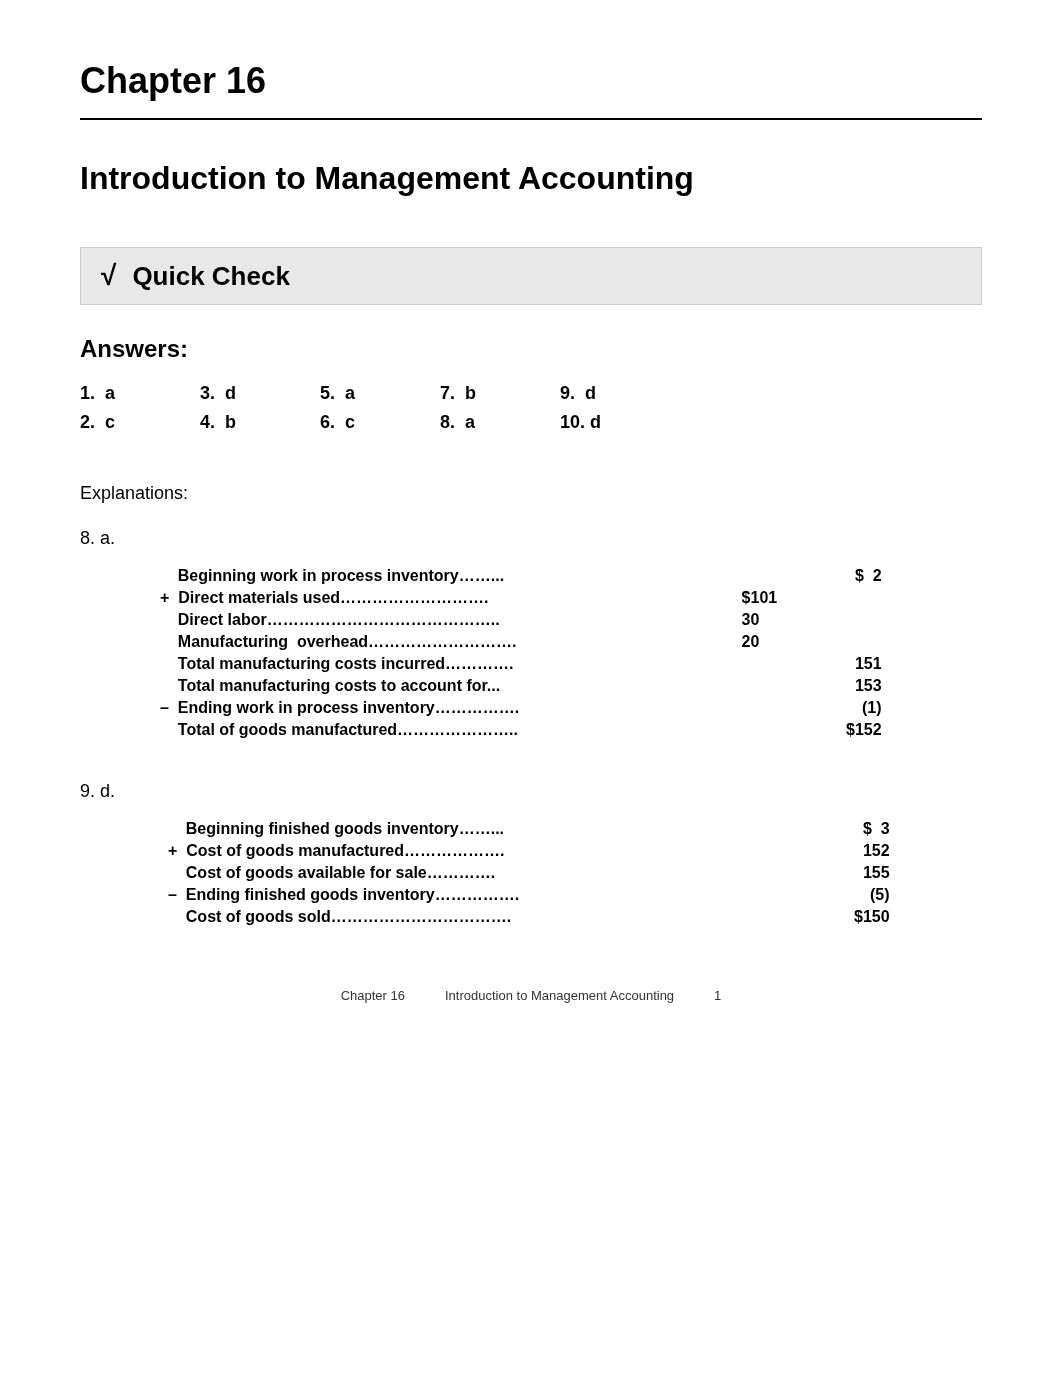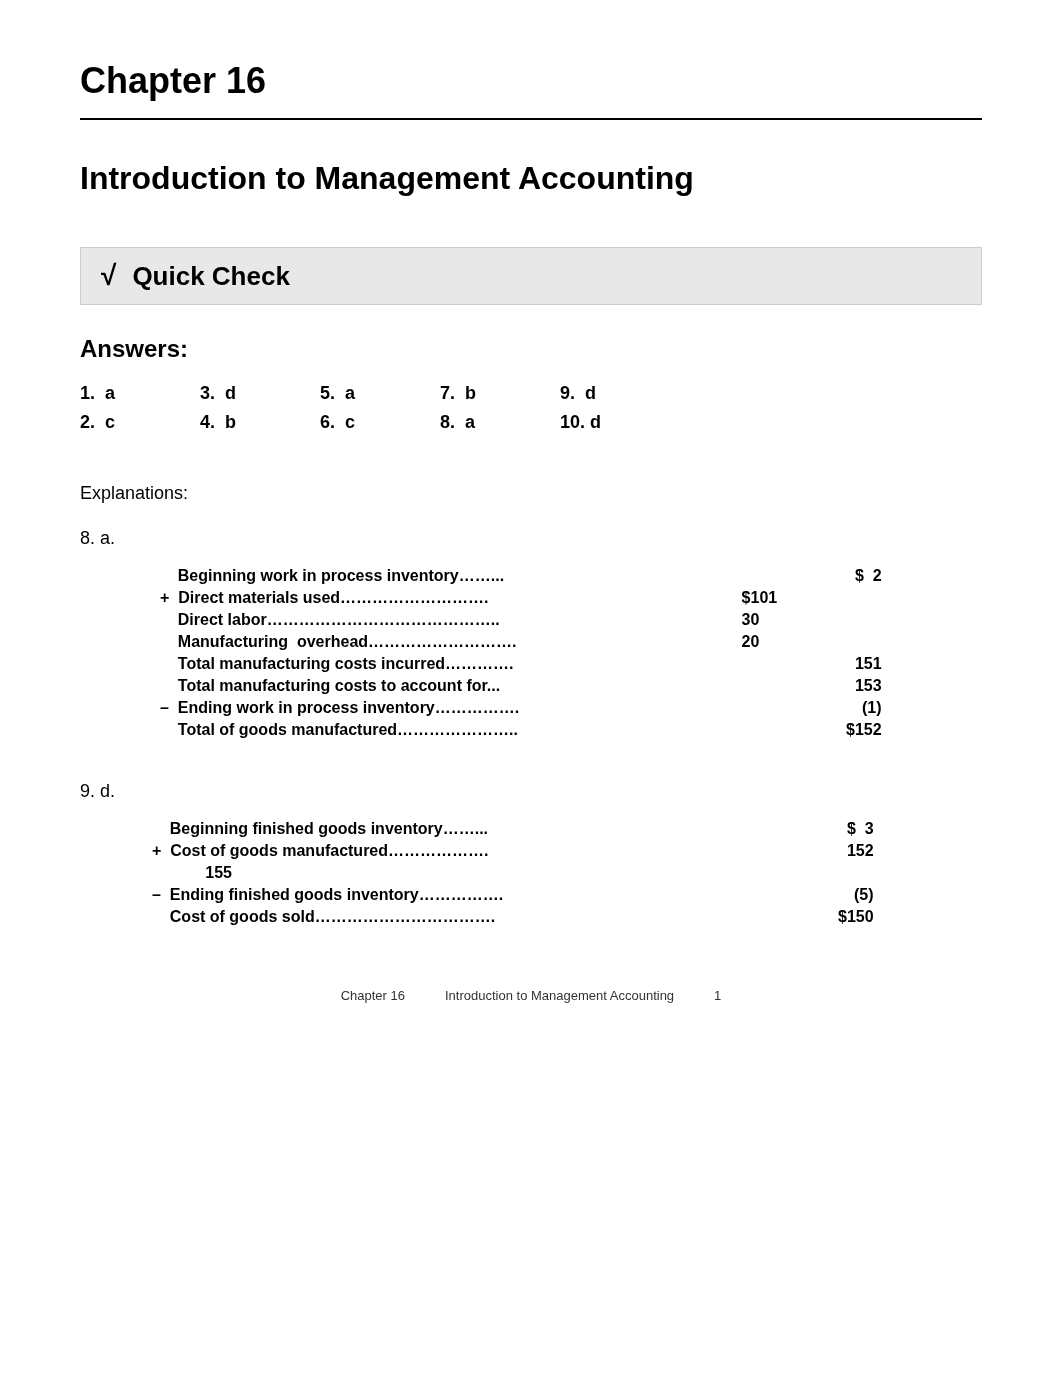--- a/index.html
+++ b/index.html
@@ -228,39 +228,43 @@
       </div>
       <div class="value-col">$152</div>
     </div>
 
   </div>
 </div>
 
 <div class="problem-label">9. d.</div>
 
 <div class="accounting-table">
-  <div style="width:80%; margin-left:12px;">
+  <div style="width:80%; margin-left:28px;">
 
     <div class="acc-row">
       <div class="label-col">
         <span class="prefix">&nbsp;&nbsp;&nbsp;</span>
         <span>Beginning finished goods inventory……...</span>
       </div>
       <div class="value-col">$&nbsp;&nbsp;3</div>
     </div>
 
     <div class="acc-row">
       <div class="label-col">
         <span class="prefix"><b>+</b>&nbsp;</span>
         <span>Cost of goods manufactured……………….</span>
       </div>
       <div class="value-col">152</div>
     </div>
 
     <div class="acc-row">
+      <div class="label-col">
+        <span class="prefix">&nbsp;&nbsp;&nbsp;</span>
+        <span>Cost of goods available for sale………….</span>
+      </div>
       <div class="value-col">155</div>
     </div>
 
     <div class="acc-row">
       <div class="label-col">
         <span class="prefix"><b>–</b>&nbsp;</span>
         <span>Ending finished goods inventory…………….</span>
       </div>
       <div class="value-col">(5)</div>
     </div>

